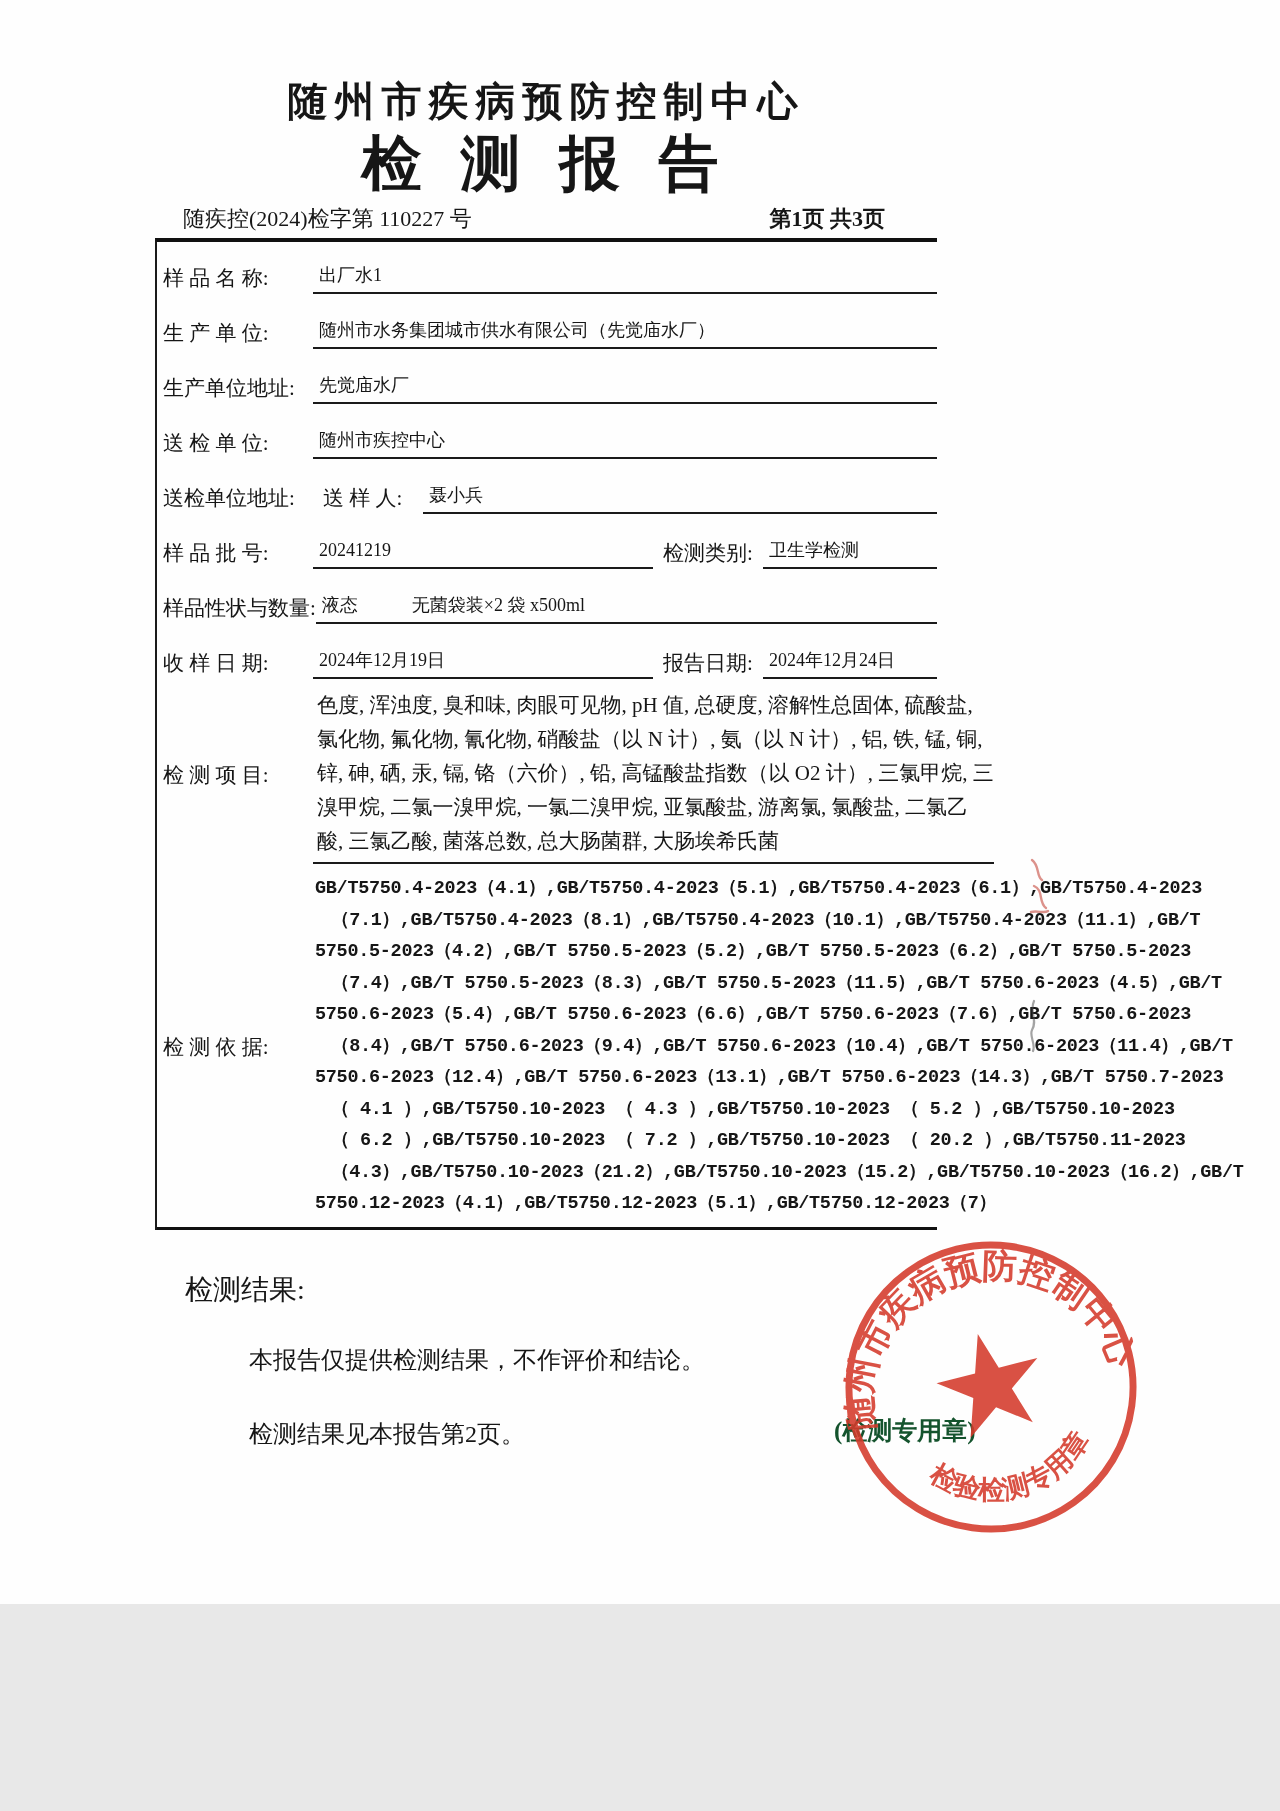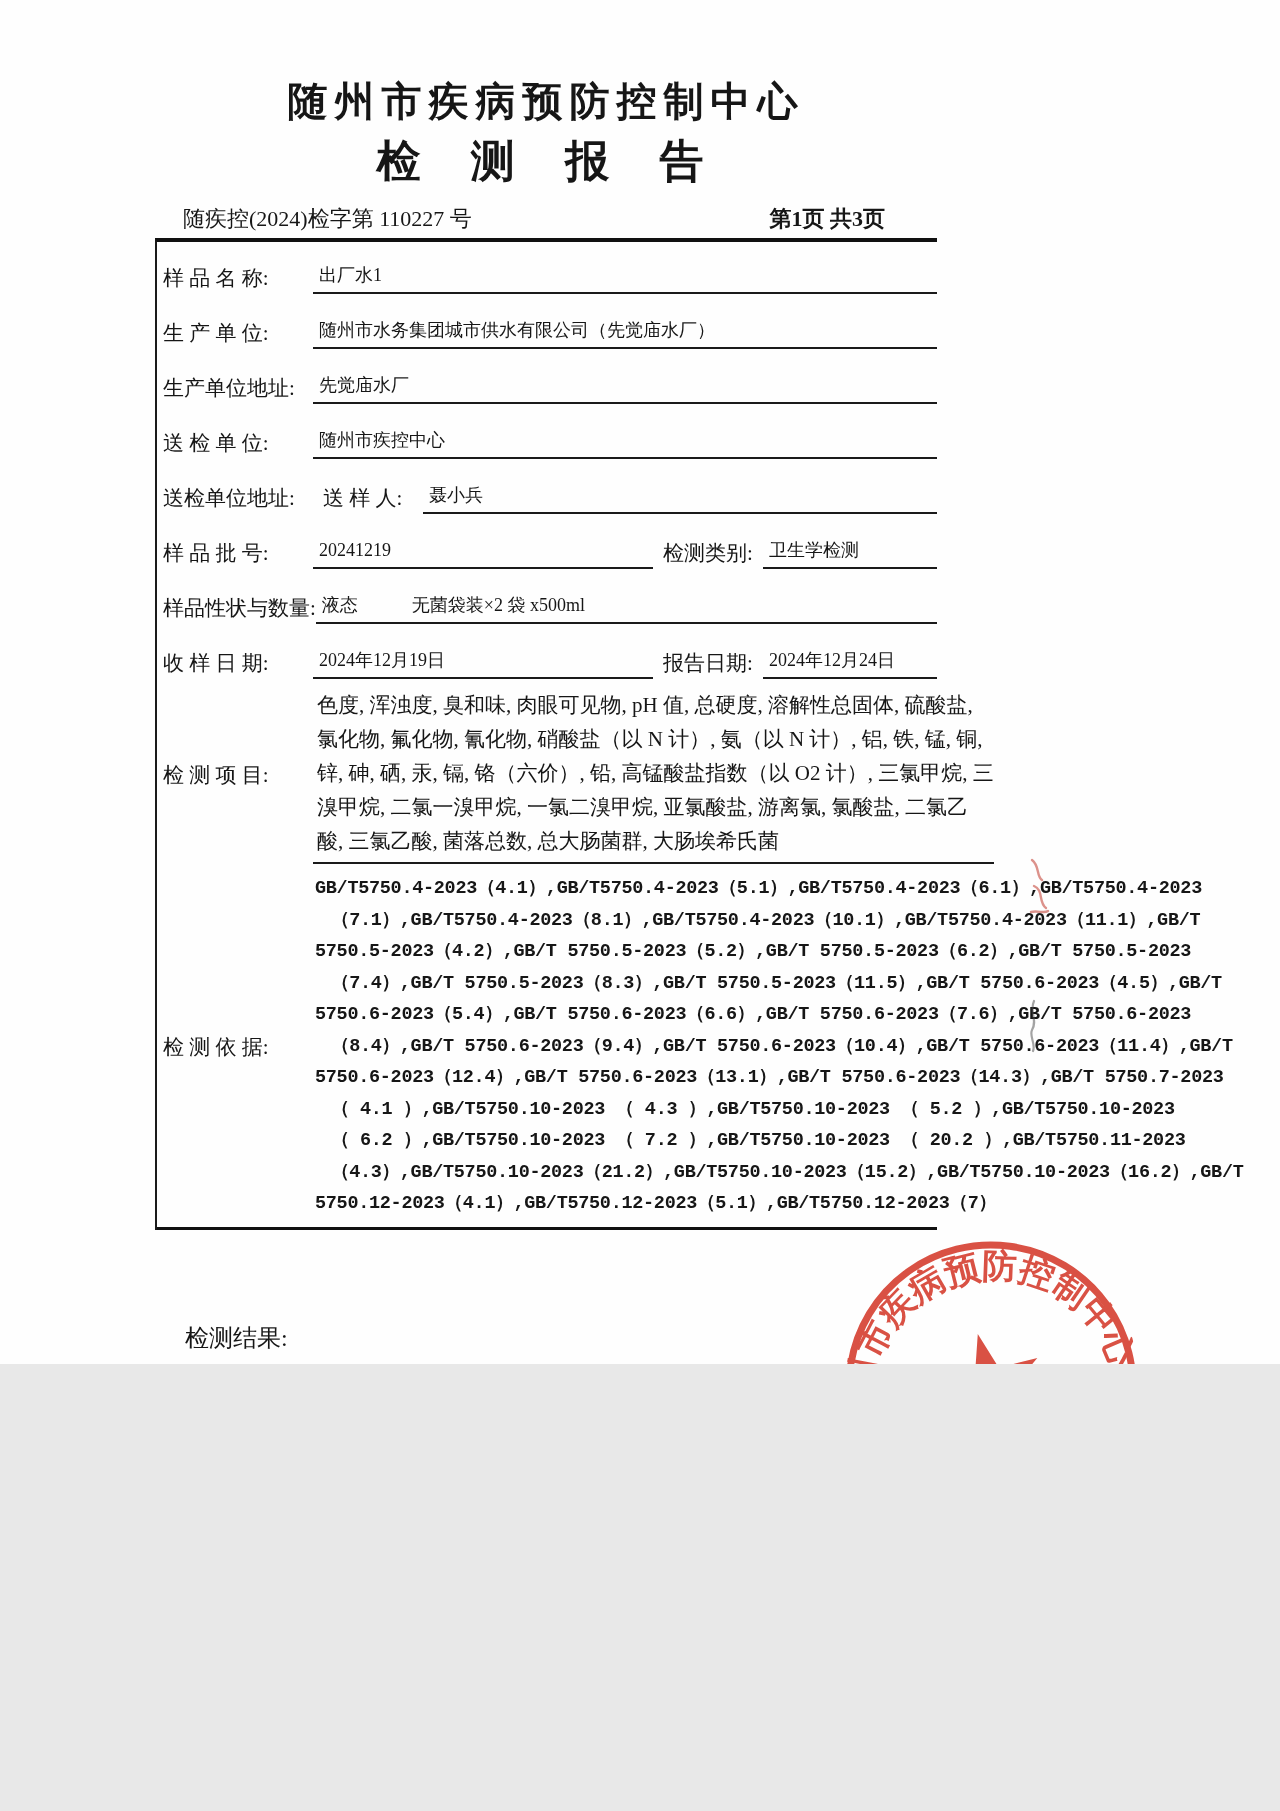--- a/index.html
+++ b/index.html
@@ -1,32 +1,32 @@
 <!DOCTYPE html>
 <html><head>
 <meta charset="utf-8">
 <style>
   html,body{margin:0;padding:0;background:#e8e8e8;}
   .page{
     position:relative;
-    width:1280px;height:1364px;
+    width:1280px;height:1604px;
     margin:0 auto;
     background:#fefefe;
     font-family:"Liberation Serif","DejaVu Serif",serif;
     color:#161616;
     overflow:hidden;
   }
   .content{position:absolute;left:155px;top:0;width:782px;}
   .org-title{
     margin-top:76px;text-align:center;
     font-size:40px;line-height:52px;font-weight:bold;letter-spacing:7px;
   }
   .report-title{
     margin-top:6px;text-align:center;
-    font-size:44px;line-height:60px;font-weight:bold;letter-spacing:12px;font-family:Liberation Mono, monospace;
+    font-size:60px;line-height:60px;font-weight:bold;letter-spacing:12px;
   }
   .ref-row{
     margin-top:10px;margin-bottom:4px;
     display:flex;justify-content:space-between;align-items:flex-end;
     font-size:22px;line-height:30px;
     padding-left:28px;
   }
   .ref-row .pageinfo{font-weight:bold;padding-right:52px;}
   .info-table{
     border-top:4px solid #111;
@@ -49,21 +49,21 @@
   .items-block .line{
     font-size:21px;line-height:34px;white-space:nowrap;padding-left:4px;
   }
   .basis-row{border-bottom:3px solid #111;}
   .basis-block .line{
     font-family:Liberation Mono, monospace;
     font-weight:700;letter-spacing:-0.3px;
     font-size:18.5px;line-height:31.5px;white-space:nowrap;padding-left:2px;
   }
   .basis-block .ind{padding-left:18px;}
-  .results-heading{margin-top:92px;padding-left:30px;font-size:24px;line-height:32px;}
+  .results-heading{margin-top:44px;padding-left:30px;font-size:28px;line-height:32px;}
   .note{margin:8px;padding-left:86px;font-size:24px;line-height:32px;}
   .note1{margin-top:38px;}
   .note2{margin-top:42px;}
   .bottom-rule{
     position:absolute;left:155px;top:1643px;width:782px;height:0;
     border-top:3px solid #111;
   }
   .stamp-caption{
     position:absolute;left:834px;top:1414px;
     font-size:25px;font-weight:bold;color:#14532d;z-index:1;white-space:pre;

